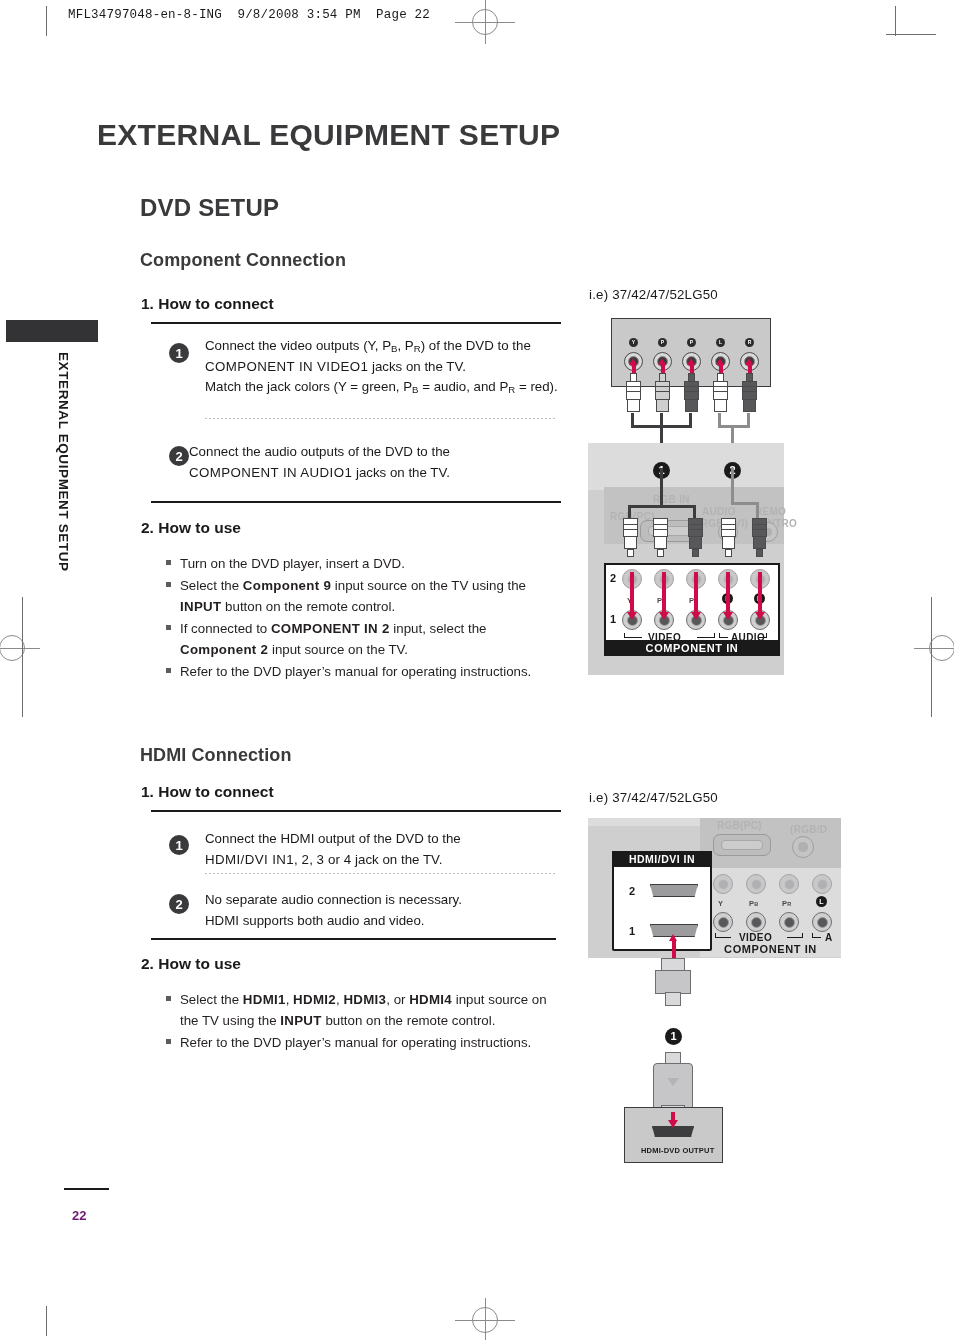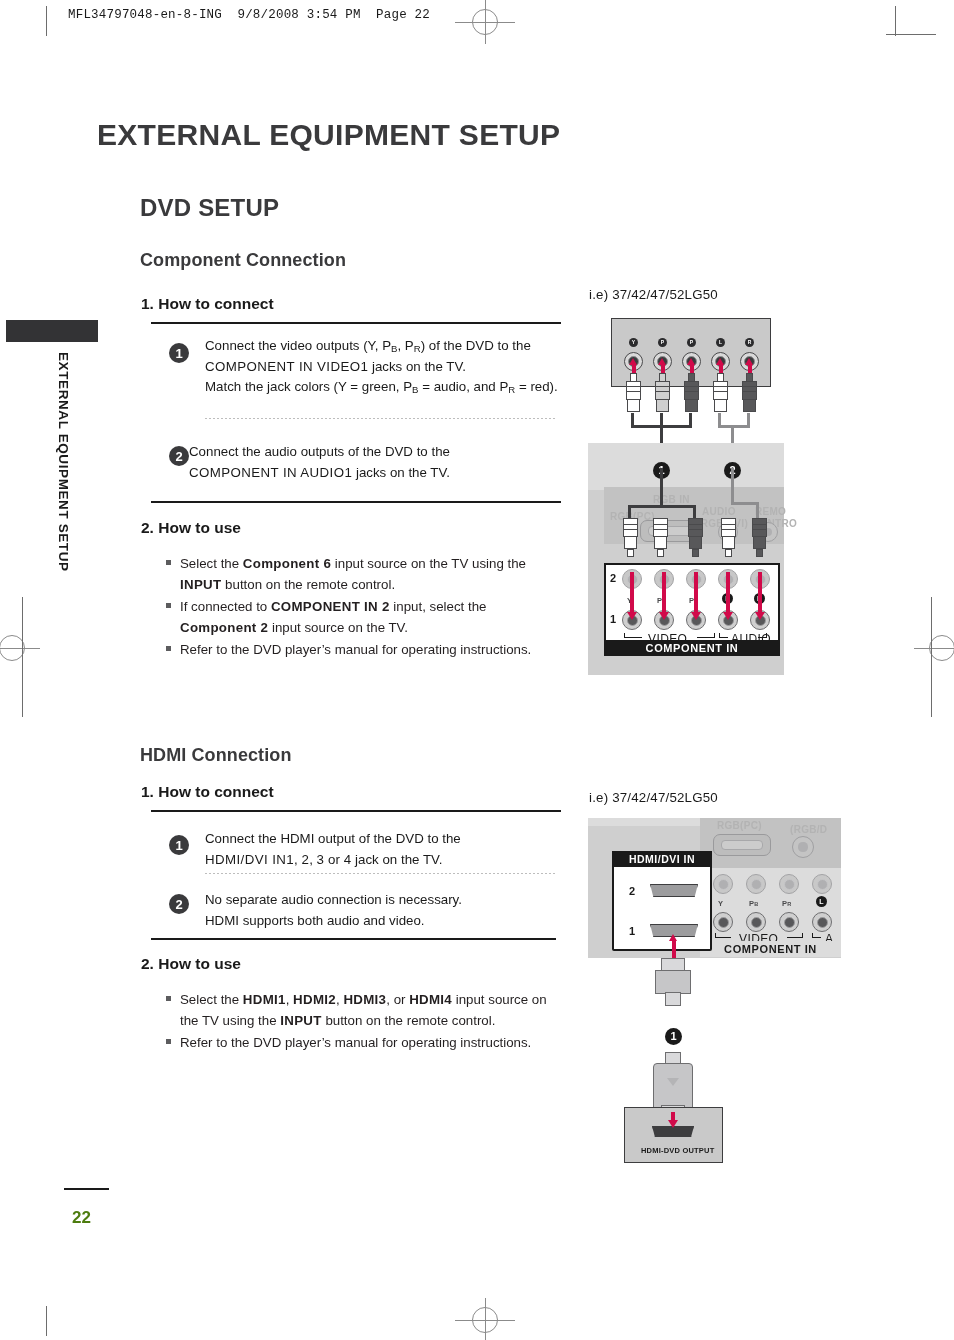--- a/index.html
+++ b/index.html
@@ -93,21 +93,21 @@
   .bullets { position: absolute; font-size: 13.3px; line-height: 1.58; }
   .bullets .li { position: relative; padding-left: 15px; margin-bottom: 1px; }
   .bullets .li::before {
     content: ""; position: absolute; left: 1px; top: 7px;
     width: 5px; height: 5px; background: #5c5c5e;
   }
   .bullets b { font-weight: bold; letter-spacing: 0.3px; }
 
   
   .pagenum-rule { position: absolute; left: 64px; top: 1188px; width: 45px; height: 1.8px; background: #1a1a1a; }
-  .pagenum { position: absolute; left: 72px; top: 1208px; font-size: 17px; font-weight: bold; color: #4d7c0f; }
+  .pagenum { position: absolute; left: 72px; top: 1208px; font-size: 13px; font-weight: bold; color: #701a75; }
 
   
   .fig-label {
     position: absolute; font-size: 13.3px; color: #1a1a1a; letter-spacing: 0.2px;
   }
 
   
   .dvd-box {
     position: absolute; background: #c9c9c9; border: 1.6px solid #3d3d3f;
   }
@@ -199,21 +199,21 @@
   .comp-jack.plain { background:#c8c8c8; border-color:#a3a3a5; }
   .comp-jack.plain::after { background:#b0b0b2; border-color:#c6c6c8; }
   .rowlabel { position: absolute; font-size: 11px; font-weight: bold; color: #1a1a1a; }
   .jacklabel { position: absolute; font-size: 7.5px; font-weight: bold; color: #4a4a4c; letter-spacing: 0.2px; }
   .jacklabel .sb { font-size: 5.6px; }
   .lr-badge {
     position:absolute; width: 11px; height: 11px; border-radius:50%;
     background:#1a1a1a; color:#fff; font-size:7px; font-weight:bold;
     display:flex; align-items:center; justify-content:center; line-height:1;
   }
-  .grp-label { position: absolute; font-size: 12px; font-weight: normal; color: #1a1a1a; letter-spacing:0.4px; }
+  .grp-label { position: absolute; font-size: 10px; font-weight: bold; color: #1a1a1a; letter-spacing:0.4px; }
   .brace { position: absolute; border: 1.4px solid #1a1a1a; border-top: none; }
 
   
   .hdmi-block { position: absolute; background:#ffffff; border: 2px solid #1a1a1a; border-radius:2px; }
   .hdmi-title {
     position: absolute; background: #1a1a1a; color:#fff;
     font-size: 10.5px; font-weight: bold; letter-spacing: 0.5px;
     display:flex; align-items:center; justify-content:center;
   }
   .hdmi-port {
@@ -286,21 +286,22 @@
   <div class="numcircle" style="left:169px;top:446px;">2</div>
   <div class="para" style="left:189px;top:442px;width:360px;">
     <span>Connect the audio outputs of the DVD to the</span><br>
     <b>COMPONENT IN AUDIO1</b><span> jacks on the TV.</span>
   </div>
 
   <div class="rule-solid" style="left:151px;top:501px;width:410px;"></div>
 
   <h4 class="h-step" style="left:141px;top:519px;">2. How to use</h4>
   <div class="bullets" id="comp-bullets" style="left:165px;top:553px;width:390px;">
-      <div class="li"><span>Select the </span><b>Component 6</b><span> input source on the TV using the </span><b>INPUT</b><span> button on the remote control.</span></div>
+      <div class="li"><span>Turn on the DVD player, insert a DVD.</span></div>
+      <div class="li"><span>Select the </span><b>Component 9</b><span> input source on the TV using the </span><b>INPUT</b><span> button on the remote control.</span></div>
       <div class="li"><span>If connected to </span><b>COMPONENT IN 2</b><span> input, select the </span><b>Component 2</b><span> input source on the TV.</span></div>
       <div class="li"><span>Refer to the DVD player’s manual for operating instructions.</span></div>
     </div>
 
   <h3 class="h-sub" style="left:140px;top:745px;">HDMI Connection</h3>
   <h4 class="h-step" style="left:141px;top:783px;">1. How to connect</h4>
   <div class="rule-solid" style="left:151px;top:810px;width:410px;"></div>
 
   <div class="numcircle" style="left:169px;top:835px;">1</div>
   <div class="para" style="left:205px;top:829px;width:360px;">

